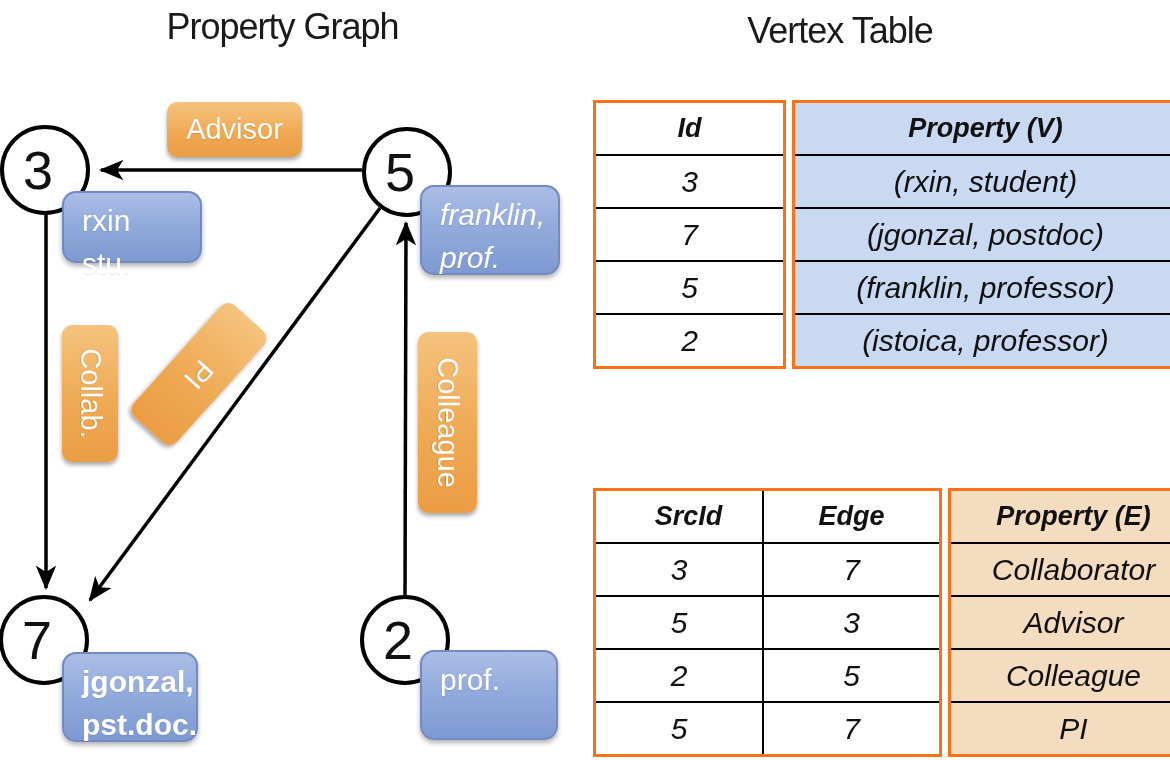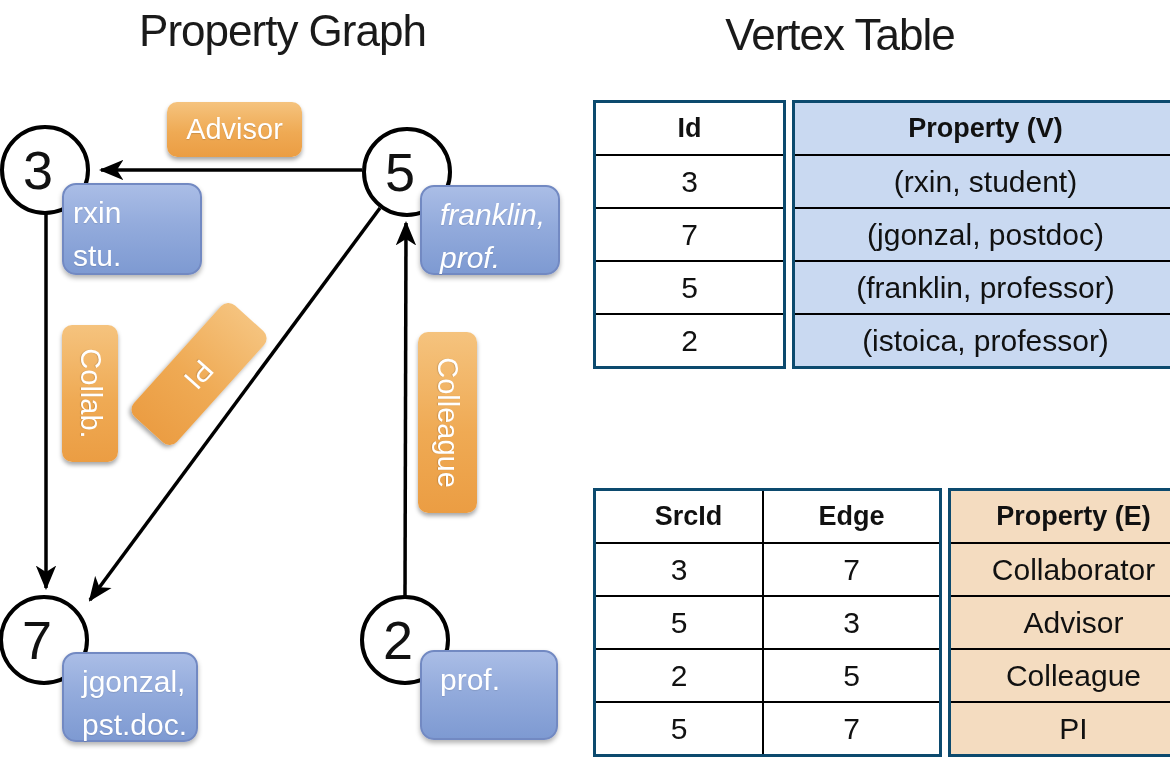--- a/index.html
+++ b/index.html
@@ -1,21 +1,21 @@
 <!DOCTYPE html>
 <html><head>
 <meta charset="utf-8">
 <style>
   html,body { margin:0; padding:0; background:#ffffff; }
   .canvas {
     position:relative; width:1170px; height:760px; background:#ffffff;
     font-family:"Liberation Sans", sans-serif; overflow:hidden; color:#111;
   }
   .big-title {
-    position:absolute; font-size:44px; font-weight:300; color:#1a1a1a;
+    position:absolute; font-size:36px; font-weight:300; color:#1a1a1a;
     text-align:center; letter-spacing:-1px; white-space:nowrap;
   }
   
   .edges-svg { position:absolute; left:0; top:0; z-index:0; }
   .node {
     position:absolute; width:90px; height:90px; box-sizing:border-box;
     border:4px solid #000; border-radius:50%; background:#fff;
     display:flex; align-items:center; justify-content:center;
     font-size:54px; font-weight:300; z-index:1; padding-right:14px;
   }
@@ -30,21 +30,21 @@
   .vbox {
     position:absolute; box-sizing:border-box; border-radius:14px; color:#fff;
     background:linear-gradient(180deg,#aabde6 0%,#93abdc 45%,#7e9ad2 100%);
     border:2px solid #7289c2; box-shadow:0 3px 5px rgba(0,0,0,0.3);
     font-size:30px; line-height:1.42; padding:7px 0 0 18px; z-index:3;
     text-shadow:0 1px 1px rgba(0,0,0,0.1);
   }
   .vbox div { white-space:nowrap; }
   
   .tbl-group { position:absolute; display:flex; gap:6px; align-items:flex-start; }
-  .tbl-group table { border-collapse:collapse; border:3px solid #0c4a6e; table-layout:fixed; }
+  .tbl-group table { border-collapse:collapse; border:3px solid #f97316; table-layout:fixed;font-style:italic; }
   .tbl-group th, .tbl-group td {
     border:2px solid #000; text-align:center; vertical-align:middle;
     padding:0; height:51px; overflow:hidden;
   }
   .tbl-group th { font-size:27px; font-weight:bold; }
   .tbl-group td { font-size:30px; font-weight:300; }
   .vfill th, .vfill td { background:#c9d9f1; }
   .efill th, .efill td { background:#f4dcc0; }
   .cell-prop { font-size:29px; }
 </style>
@@ -86,29 +86,29 @@
   <div class="elabel" style="left:62px; top:325px; width:56px; height:137px;">
     <span class="vtext">Collab.</span>
   </div>
   <div class="elabel" style="left:170px; top:299px; width:58px; height:150px; transform:rotate(42deg);">
     <span class="vtext">PI</span>
   </div>
   <div class="elabel" style="left:418px; top:332px; width:59px; height:181px;">
     <span class="vtext">Colleague</span>
   </div>
 
-  <div class="vbox" style="left:62px; top:183px; width:140px; height:92px;padding-left:9px;">
+  <div class="vbox" style="left:62px; top:191px; width:140px; height:72px;">
     <div>rxin</div>
     <div>stu.</div>
   </div>
   <div class="vbox" style="left:420px; top:185px; width:140px; height:90px;font-style:italic;">
     <div>franklin,</div>
     <div>prof.</div>
   </div>
-  <div class="vbox" style="left:62px; top:652px; width:136px; height:90px;">
+  <div class="vbox" style="left:62px; top:652px; width:136px; height:90px;font-weight:bold;">
     <div>jgonzal,</div>
     <div>pst.doc.</div>
   </div>
   <div class="vbox" style="left:420px; top:650px; width:138px; height:90px;">
     <div>prof.</div>
   </div>
 
   <div class="big-title" style="left:580px; top:10px; width:520px;">Vertex Table</div>
 
   <div class="tbl-group" style="left:593px; top:100px;">

